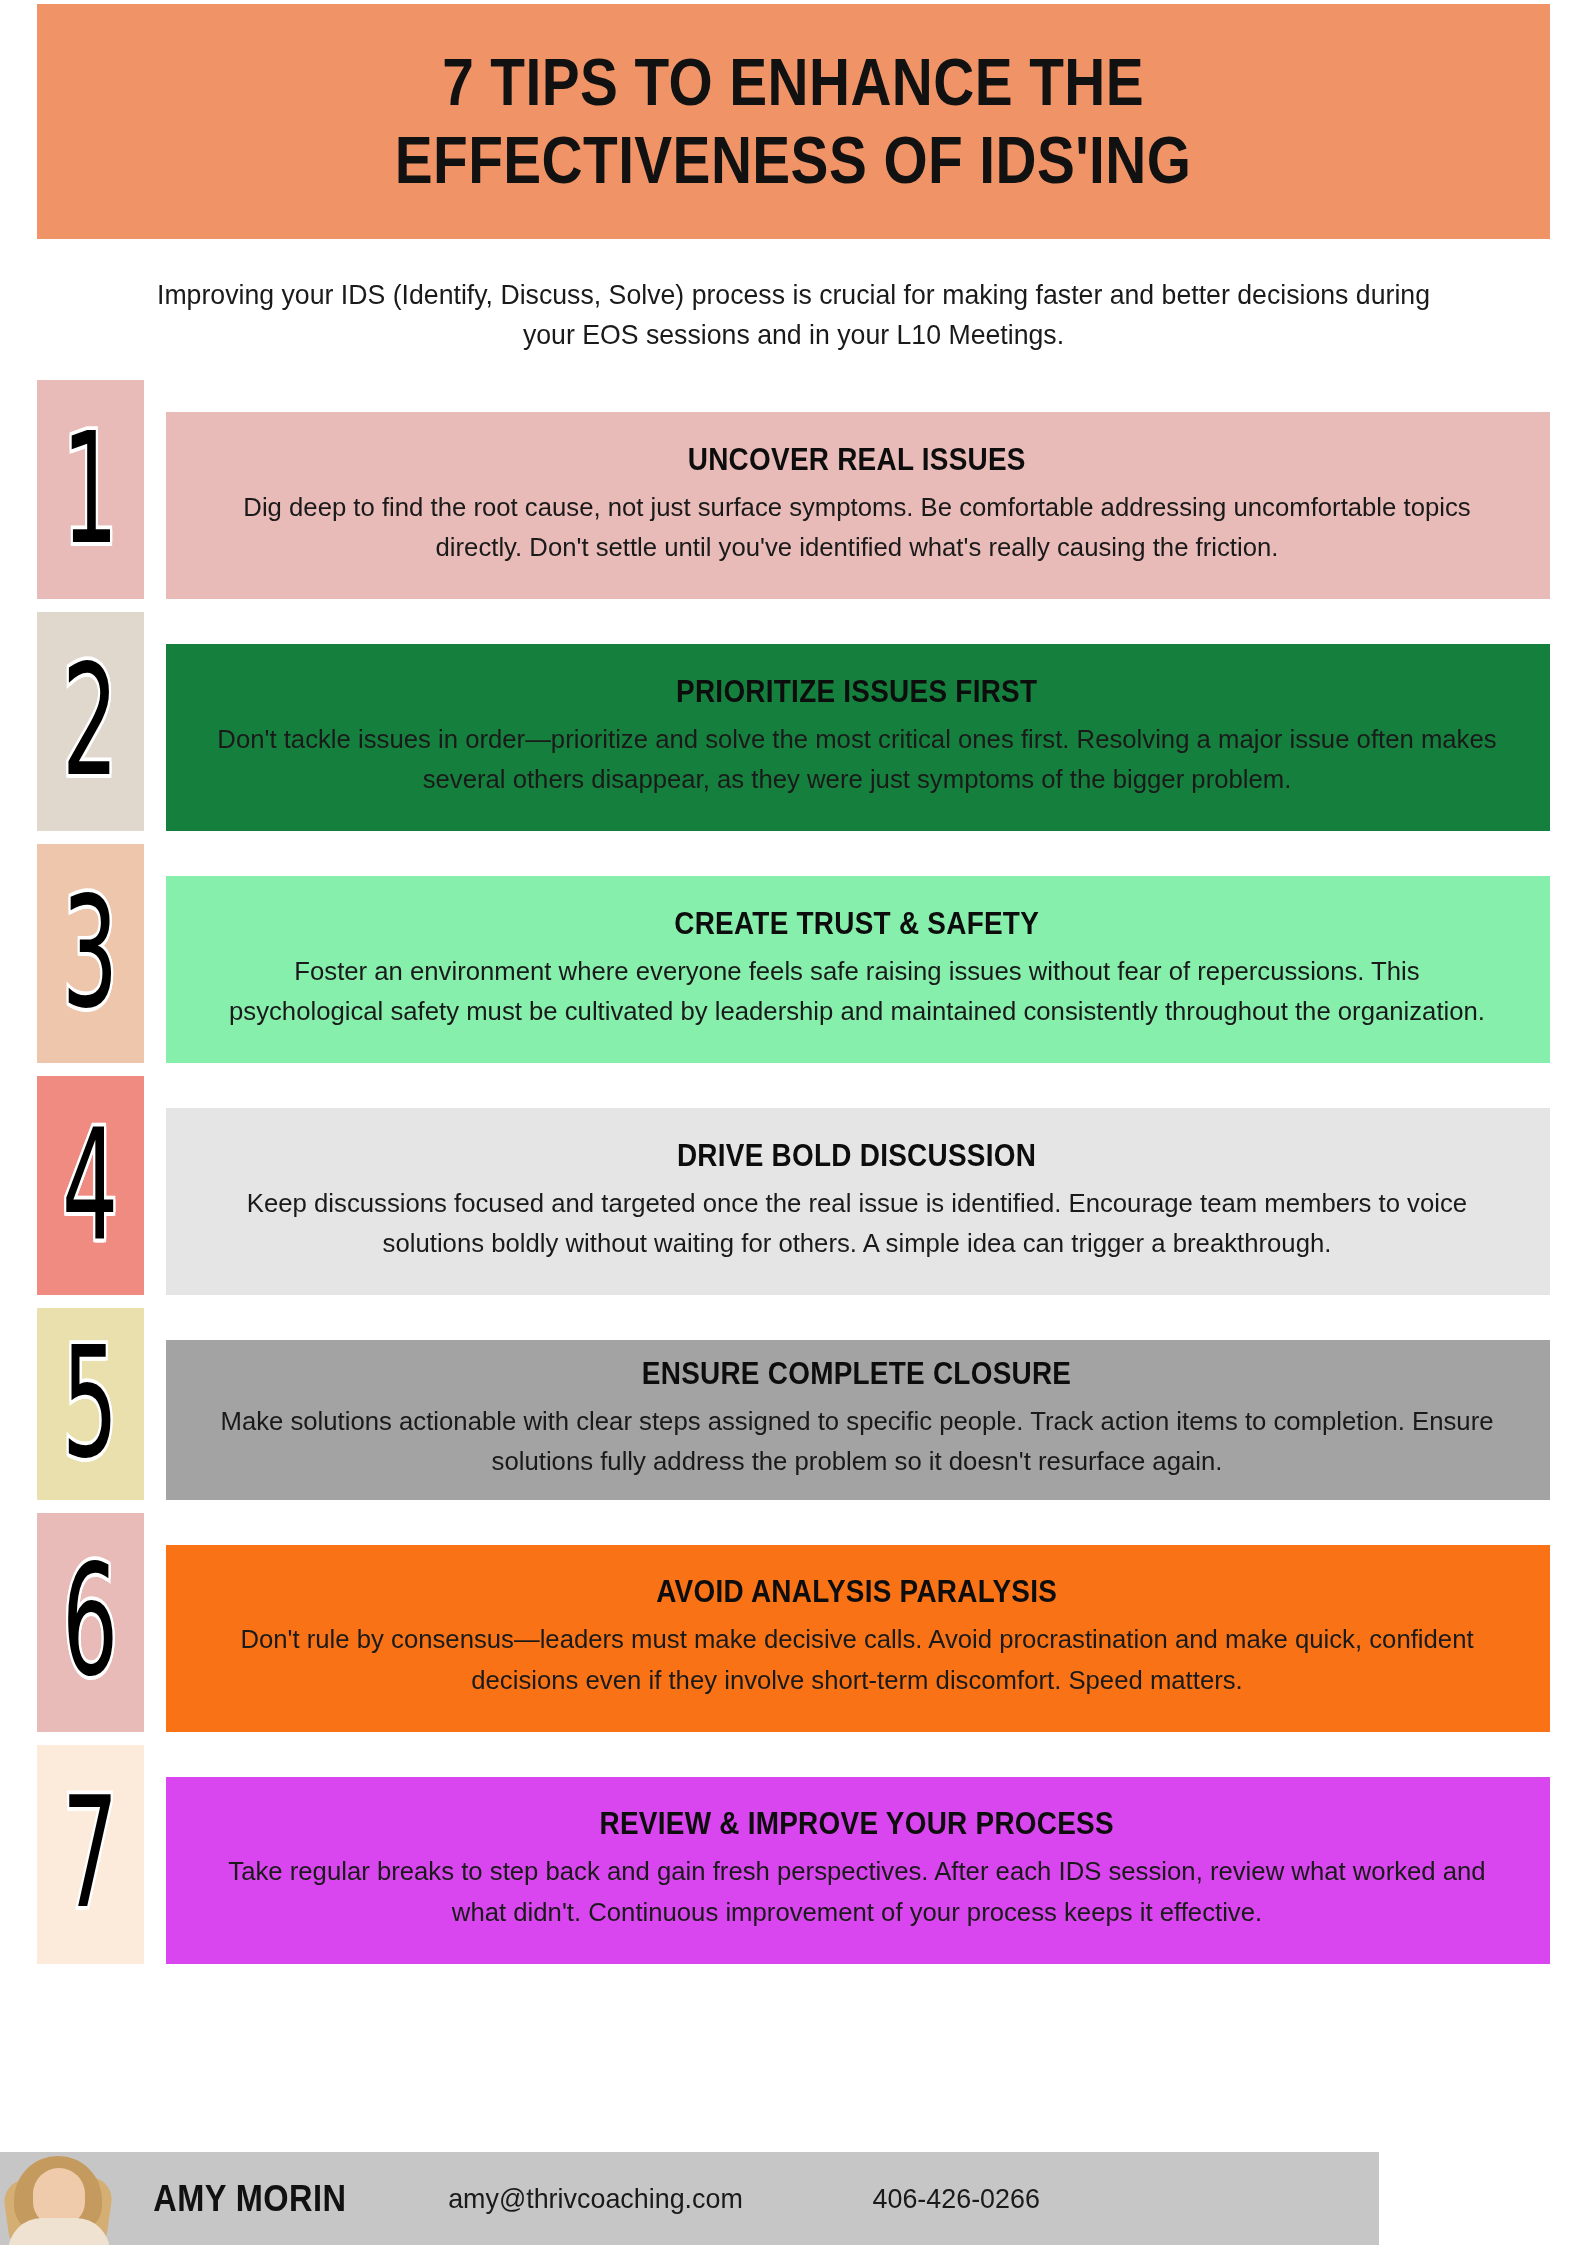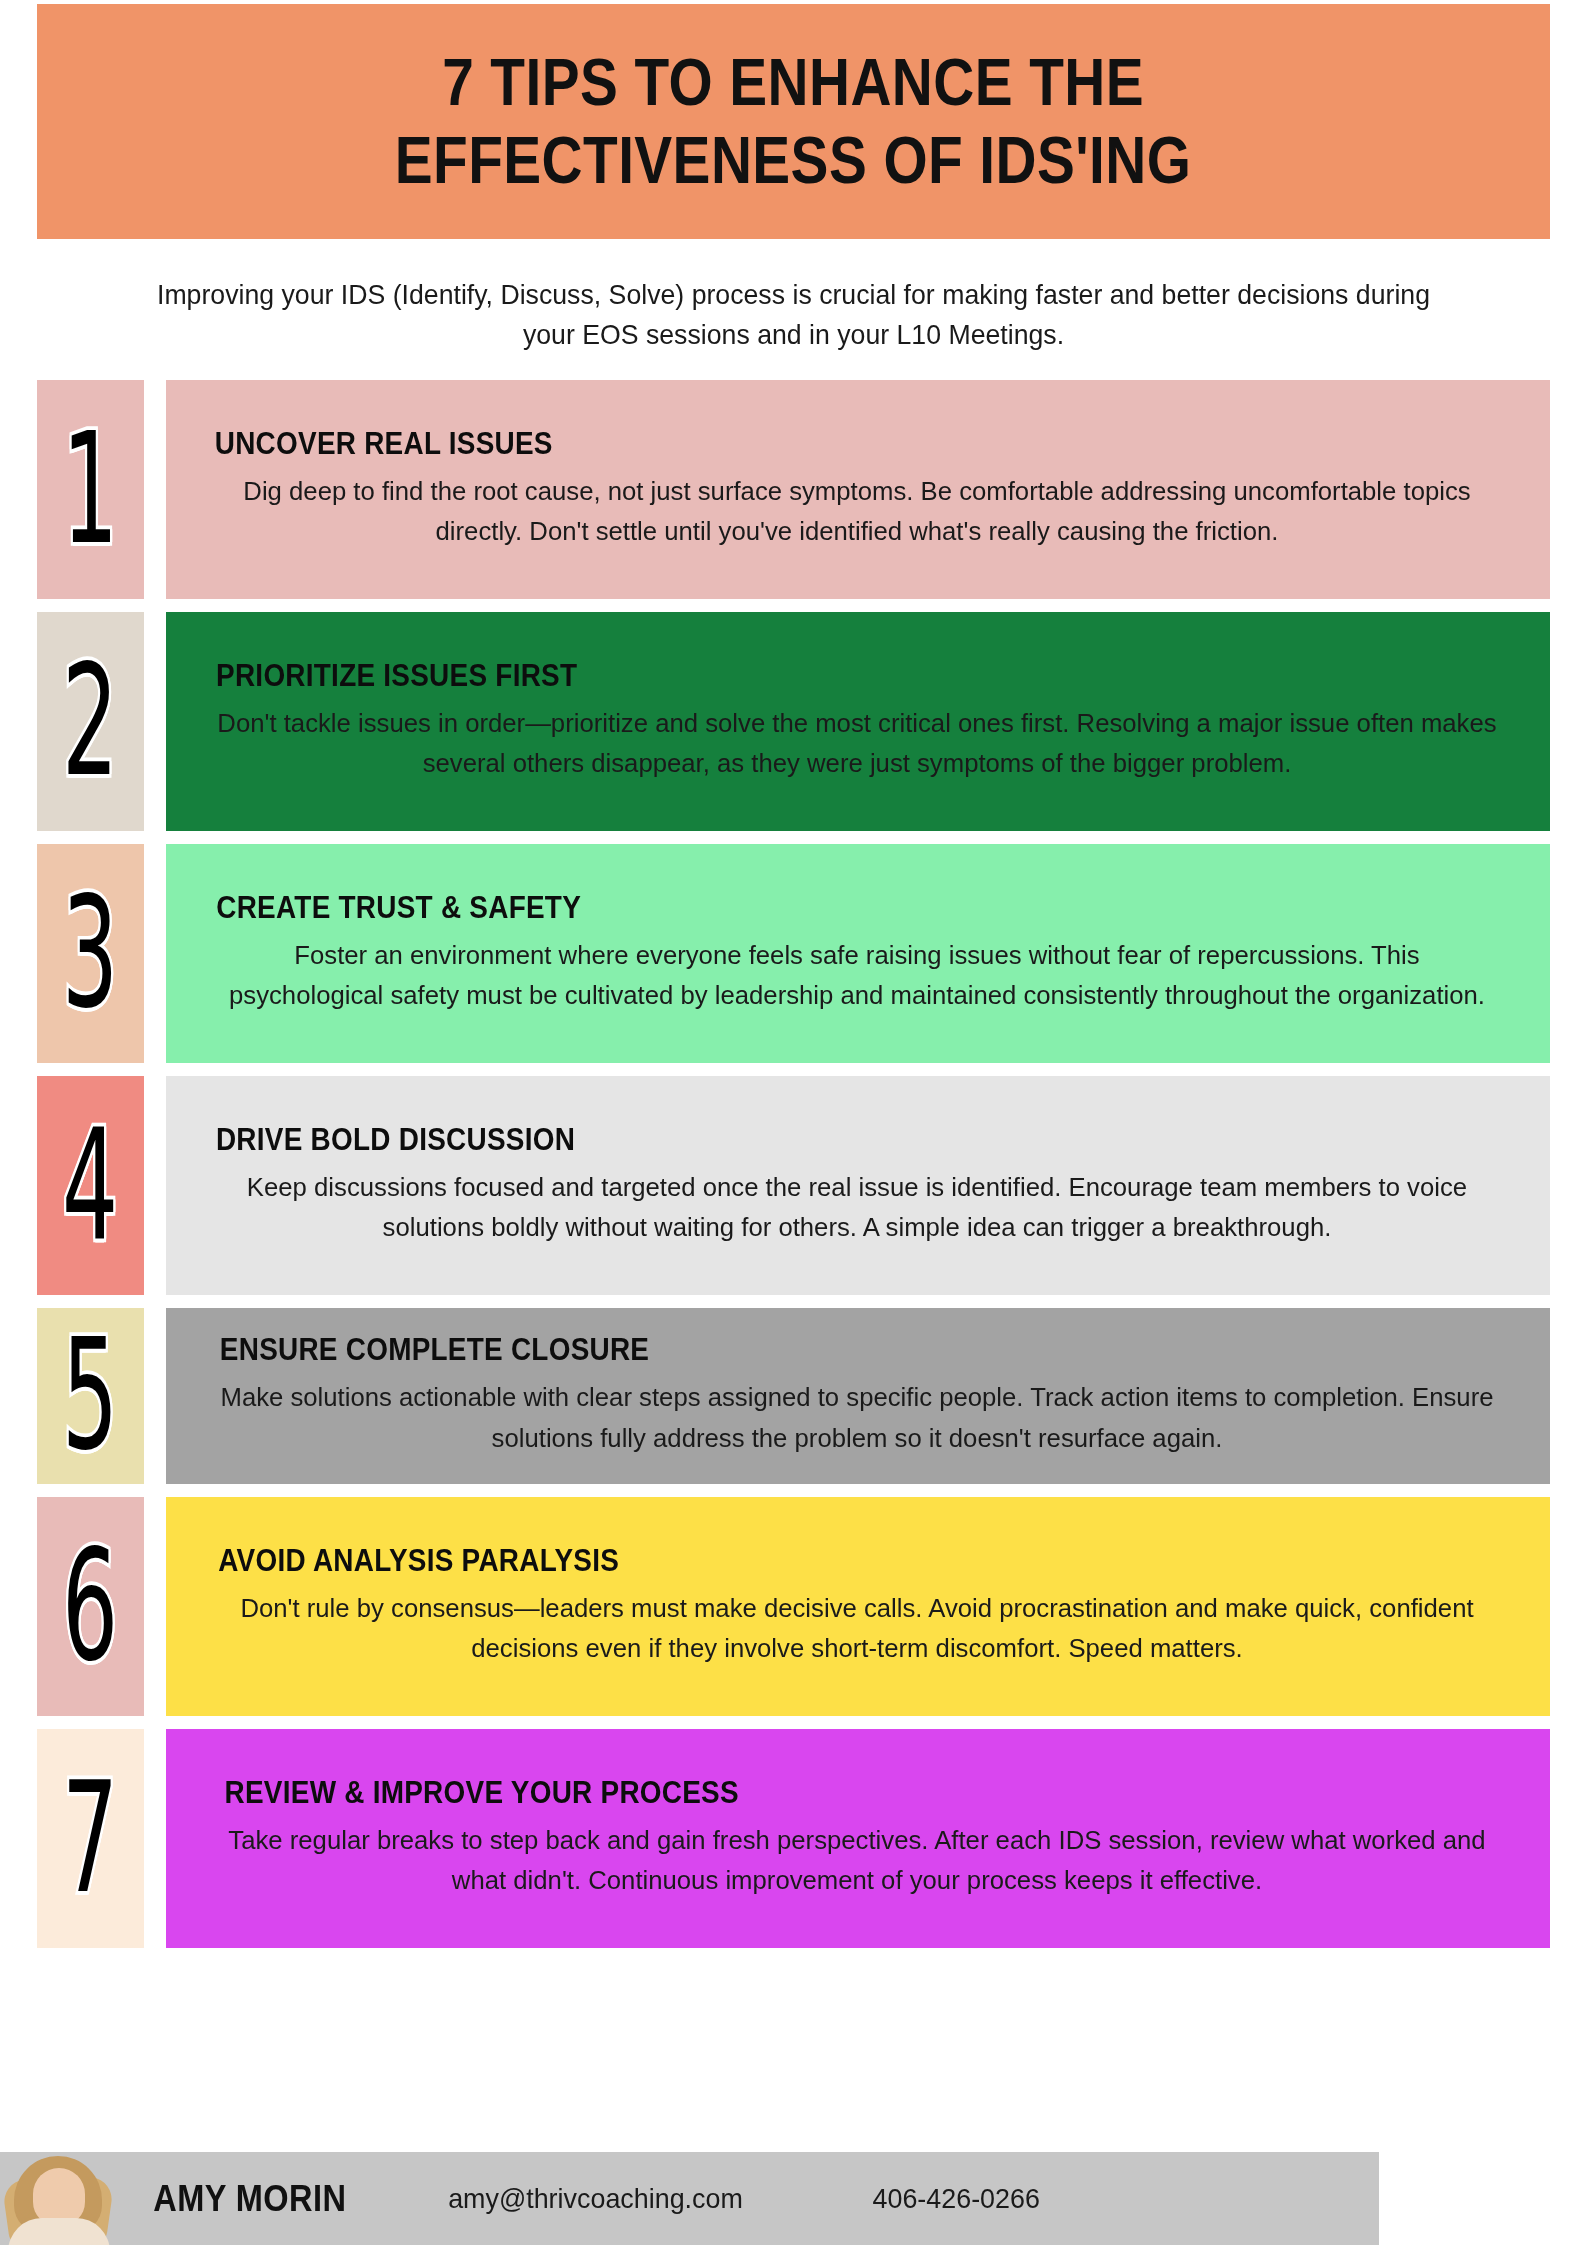--- a/index.html
+++ b/index.html
@@ -93,22 +93,23 @@
   .tip-gap {
     width: 22px;
     flex: 0 0 22px;
     background: #ffffff;
   }
   .tip-panel {
     flex: 1 1 auto;
     padding: 16px 32px 18px 30px;
     display: flex;
     flex-direction: column;
-    align-items: flex-start;
+    align-items: center;
     justify-content: center;
+    margin-top: 32px;
   }
   .tip-heading {
     font-family: "Liberation Sans", sans-serif;
     font-weight: 700;
     font-size: 31px;
     letter-spacing: 0.3px;
     color: #0d0d0d;
     text-transform: uppercase;
     text-align: center;
     transform: scaleX(0.90);
@@ -286,21 +287,21 @@
       <div class="tip-heading">ENSURE COMPLETE CLOSURE</div>
       <div class="tip-body">Make solutions actionable with clear steps assigned to specific people. Track action items to completion. Ensure solutions fully address the problem so it doesn't resurface again.</div>
     </div>
   </div>
 
   <div class="tip-row h-tall">
     <div class="tip-number-box" style="background:#E8BBB8">
       <span class="tip-number">6</span>
     </div>
     <div class="tip-gap"></div>
-    <div class="tip-panel" style="background:#fde047">
+    <div class="tip-panel" style="background:#f97316">
       <div class="tip-heading">AVOID ANALYSIS PARALYSIS</div>
       <div class="tip-body">Don't rule by consensus—leaders must make decisive calls. Avoid procrastination and make quick, confident decisions even if they involve short-term discomfort. Speed matters.</div>
     </div>
   </div>
 
   <div class="tip-row h-tall">
     <div class="tip-number-box" style="background:#FCEBDA">
       <span class="tip-number">7</span>
     </div>
     <div class="tip-gap"></div>

